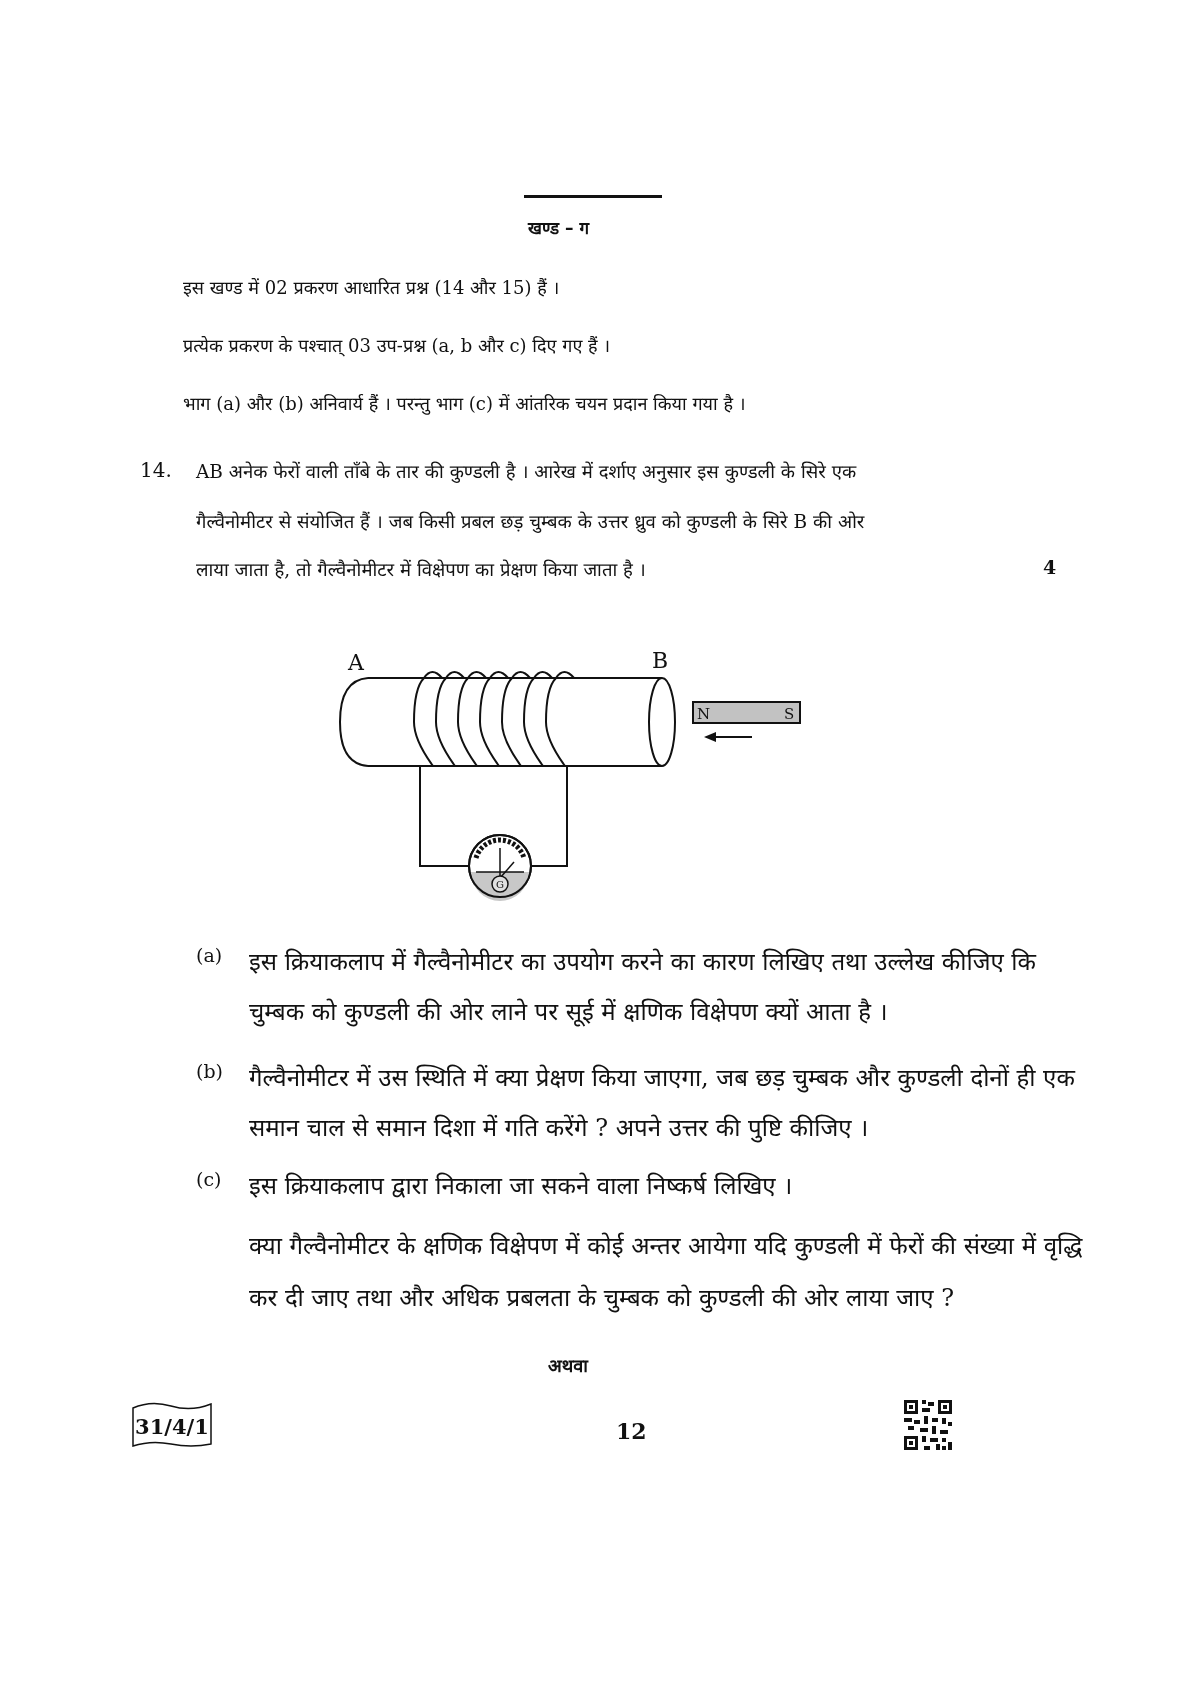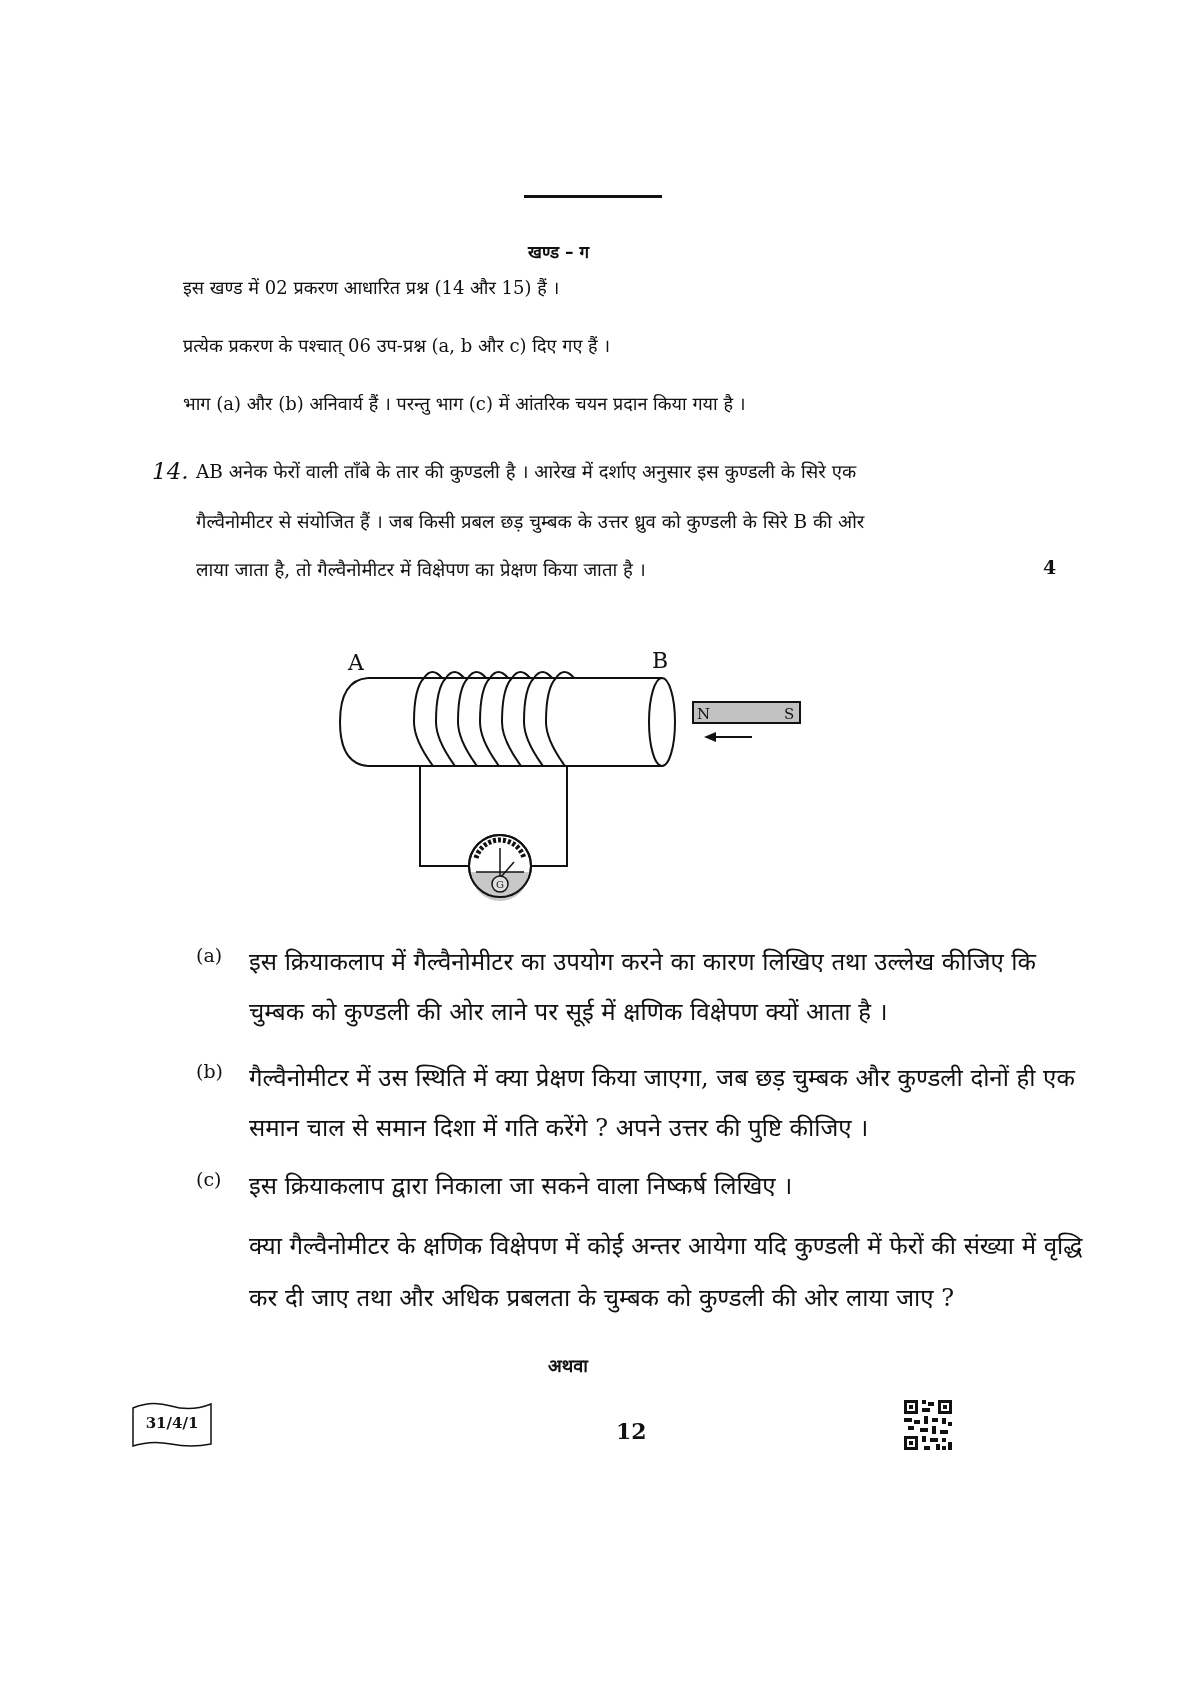--- a/index.html
+++ b/index.html
@@ -1,41 +1,41 @@
 <!DOCTYPE html>
 <html><head>
 <meta charset="utf-8">
 <style>
   html, body { margin: 0; padding: 0; background: #ffffff; }
   body { width: 1190px; height: 1683px; position: relative; overflow: hidden;
          font-family: "DejaVu Serif", "Liberation Serif", serif; color: #111; }
   .abs { position: absolute; }
   .top-rule { position: absolute; left: 524px; top: 195px; width: 138px; height: 3px; background: #111; }
-  .section-title { left: 528px; top: 216px; font-size: 17px; font-weight: bold; font-family: "DejaVu Sans", sans-serif; margin-top: 24px; }
+  .section-title { left: 528px; top: 216px; font-size: 17px; font-weight: bold; font-family: "DejaVu Sans", sans-serif; }
   .instr { left: 183px; font-size: 18px; line-height: 24px; white-space: nowrap; margin-top: 16px; }
-  .q-num { left: 152px; font-size: 23px; font-style: italic; }
+  .q-num { left: 140px; font-size: 20px; }
   .q-line { left: 196px; font-size: 18.5px; white-space: nowrap; }
   .marks { left: 1043px; font-size: 19px; font-weight: bold; }
   .sub-label { left: 196px; font-size: 19px; }
   .sub-line { left: 249px; font-size: 24px; white-space: nowrap; }
   .or-label { left: 548px; top: 1353px; font-size: 18px; font-weight: bold; font-family: "DejaVu Sans", sans-serif; }
   .page-num { left: 616px; top: 1418px; font-size: 22px; font-weight: bold; }
   .code-box { left: 131px; top: 1398px; width: 82px; height: 50px; }
-  .code-text { position: absolute; left: 0; top: 16px; width: 82px; text-align: center; font-size: 15px; font-weight: bold; }
+  .code-text { position: absolute; left: 0; top: 16px; width: 82px; text-align: center; font-size: 21px; font-weight: bold; }
   .qr { left: 904px; top: 1400px; width: 48px; height: 50px; }
   .diagram { left: 300px; top: 640px; width: 520px; height: 270px; }
 </style>
 </head>
 <body>
 
 <div class="top-rule"></div>
 <div class="abs section-title">खण्ड – ग</div>
 
 <div class="abs instr" style="top:260px">इस खण्ड में 02 प्रकरण आधारित प्रश्न (14 और 15) हैं ।</div>
-<div class="abs instr" style="top:318px">प्रत्येक प्रकरण के पश्चात् 06 उप-प्रश्न (a, b और c) दिए गए हैं ।</div>
+<div class="abs instr" style="top:318px">प्रत्येक प्रकरण के पश्चात् 03 उप-प्रश्न (a, b और c) दिए गए हैं ।</div>
 <div class="abs instr" style="top:376px">भाग (a) और (b) अनिवार्य हैं । परन्तु भाग (c) में आंतरिक चयन प्रदान किया गया है ।</div>
 
 <div class="abs q-num" style="top:458px">14.</div>
 <div class="abs q-line" style="top:458px">AB अनेक फेरों वाली ताँबे के तार की कुण्डली है । आरेख में दर्शाए अनुसार इस कुण्डली के सिरे एक</div>
 <div class="abs q-line" style="top:508px">गैल्वैनोमीटर से संयोजित हैं । जब किसी प्रबल छड़ चुम्बक के उत्तर ध्रुव को कुण्डली के सिरे B की ओर</div>
 <div class="abs q-line" style="top:556px">लाया जाता है, तो गैल्वैनोमीटर में विक्षेपण का प्रेक्षण किया जाता है ।</div>
 <div class="abs marks" style="top:556px">4</div>
 
 <div class="abs diagram">
   <svg width="520" height="270" viewBox="300 640 520 270" xmlns="http://www.w3.org/2000/svg">

